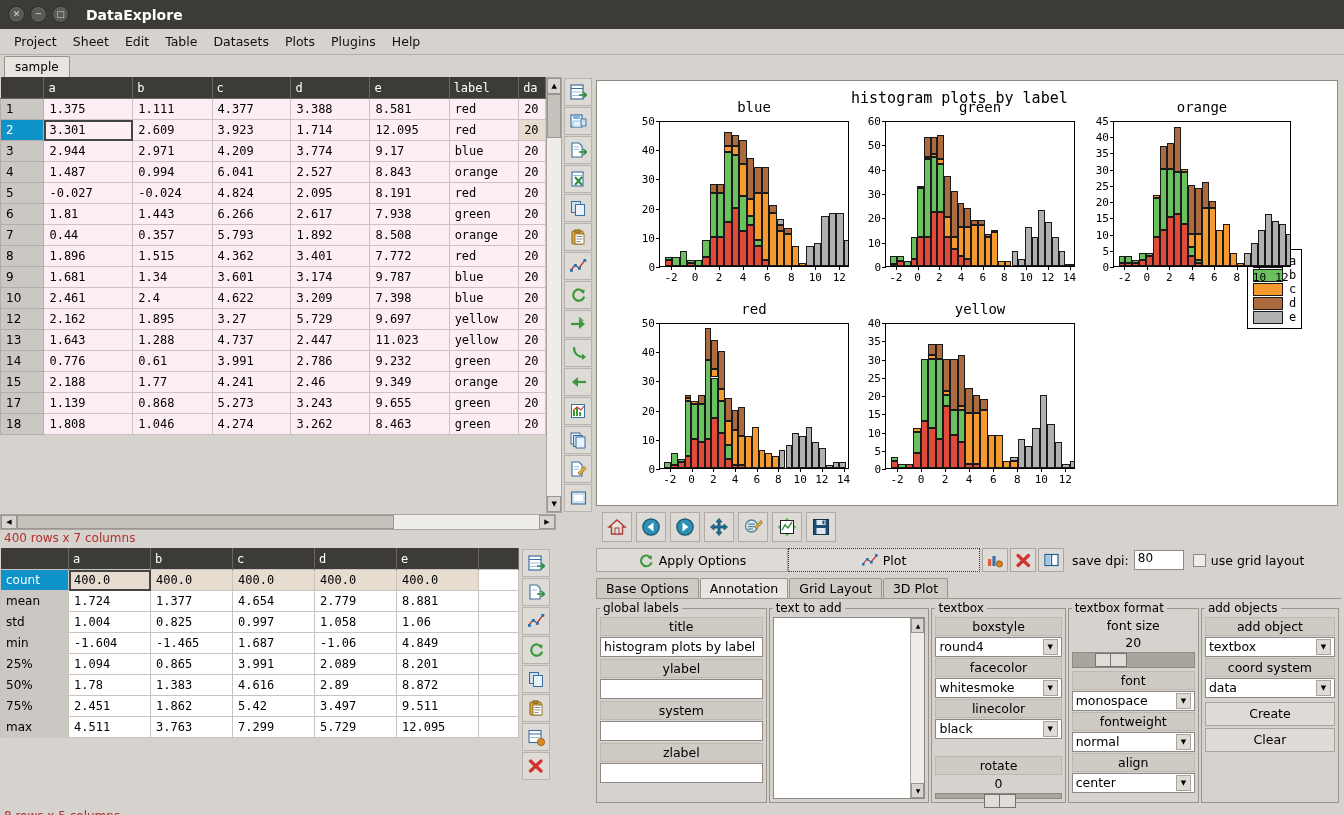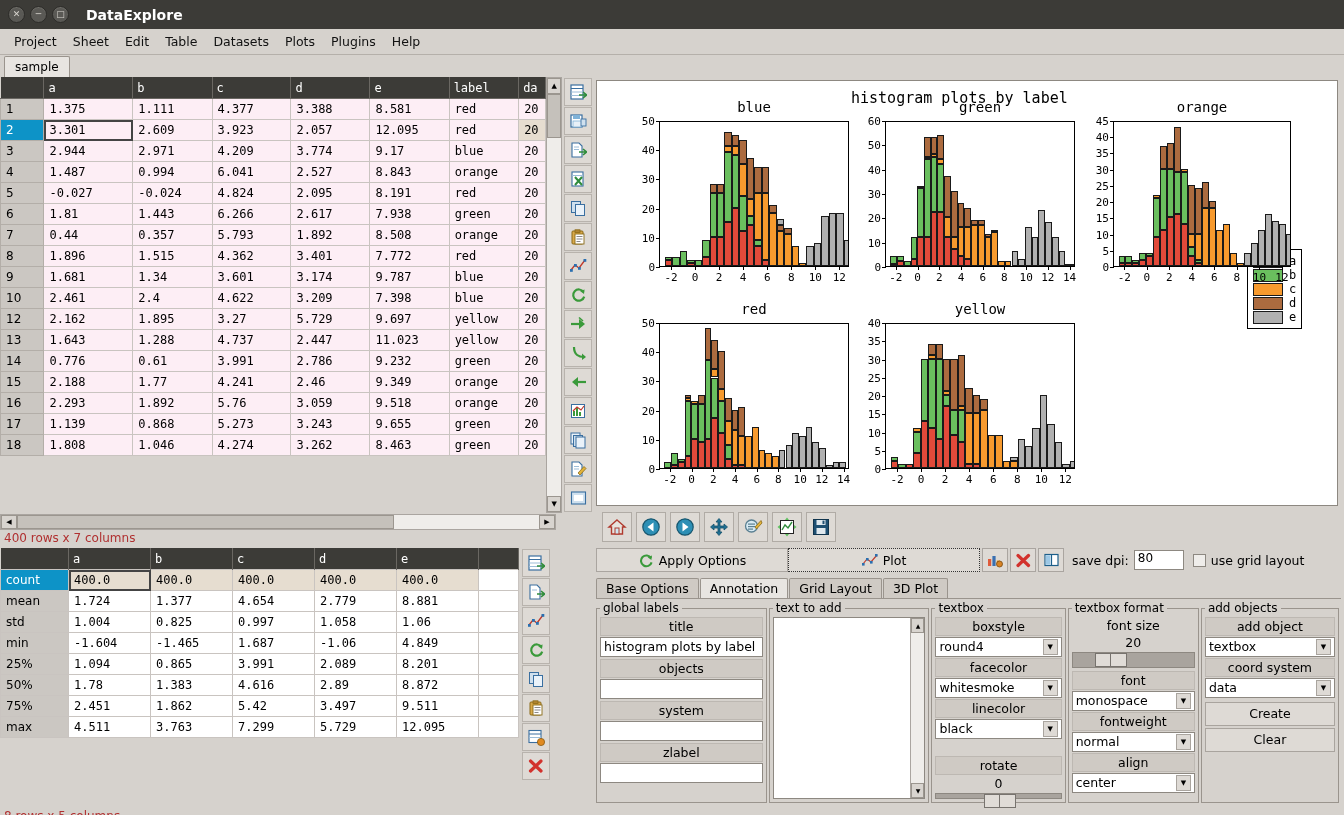--- a/index.html
+++ b/index.html
@@ -200,21 +200,21 @@
                 <td>3.388</td>
                 <td>8.581</td>
                 <td>red</td>
                 <td>20</td>
               </tr>
               <tr class="selrow">
                 <td class="rowhdr">2</td>
                 <td class="selcell">3.301</td>
                 <td>2.609</td>
                 <td>3.923</td>
-                <td>2.057</td>
+                <td>1.714</td>
                 <td>12.095</td>
                 <td>red</td>
                 <td style="background: rgb(230, 221, 208);">20</td>
               </tr>
               <tr>
                 <td class="rowhdr">3</td>
                 <td>2.944</td>
                 <td>2.971</td>
                 <td>4.209</td>
                 <td>3.774</td>
@@ -322,30 +322,20 @@
                 <td>green</td>
                 <td>20</td>
               </tr>
               <tr>
                 <td class="rowhdr">15</td>
                 <td>2.188</td>
                 <td>1.77</td>
                 <td>4.241</td>
                 <td>2.46</td>
                 <td>9.349</td>
-                <td>orange</td>
-                <td>20</td>
-              </tr>
-              <tr>
-                <td class="rowhdr">16</td>
-                <td>2.293</td>
-                <td>1.892</td>
-                <td>5.76</td>
-                <td>3.059</td>
-                <td>9.518</td>
                 <td>orange</td>
                 <td>20</td>
               </tr>
               <tr>
                 <td class="rowhdr">17</td>
                 <td>1.139</td>
                 <td>0.868</td>
                 <td>5.273</td>
                 <td>3.243</td>
                 <td>9.655</td>
@@ -1225,21 +1215,21 @@
       <div class="otab">Grid Layout</div>
       <div class="otab">3D Plot</div>
     </div>
 
     <div id="optbody">
 
       <fieldset class="grp" style="width:165px;display:flex;flex-direction:column">
         <legend>global labels</legend>
         <div class="lbl">title</div>
         <div class="txtin">histogram plots by label</div>
-        <div class="lbl">objects</div>
+        <div class="lbl">ylabel</div>
         <div class="txtin"></div>
         <div class="lbl">system</div>
         <div class="txtin"></div>
         <div class="lbl">zlabel</div>
         <div class="txtin" style="margin-bottom:0"></div>
       </fieldset>
 
       <fieldset class="grp" style="width:155px;display:flex;flex-direction:column">
         <legend>text to add</legend>
         <div class="textarea">

